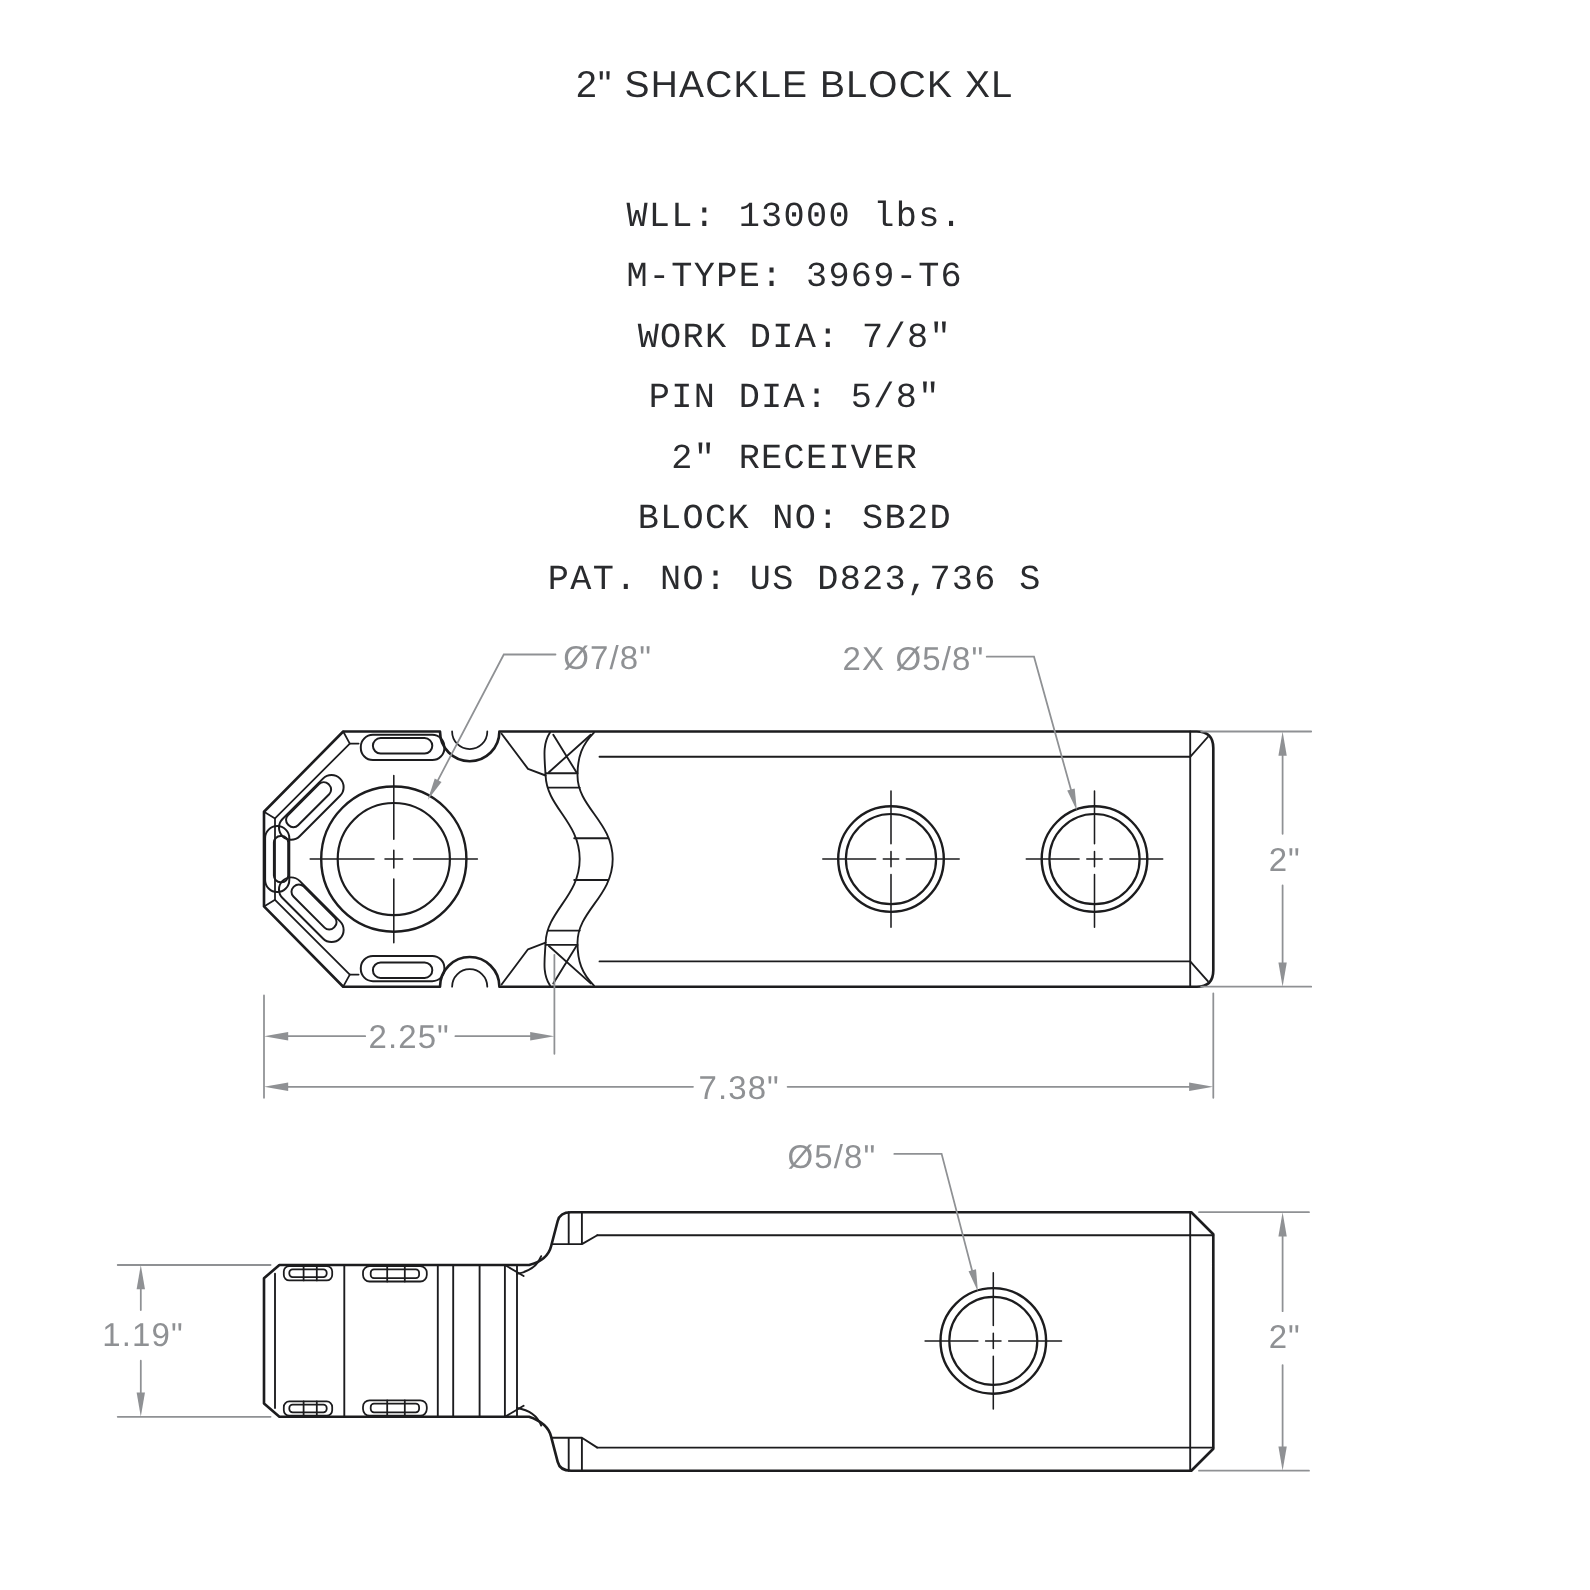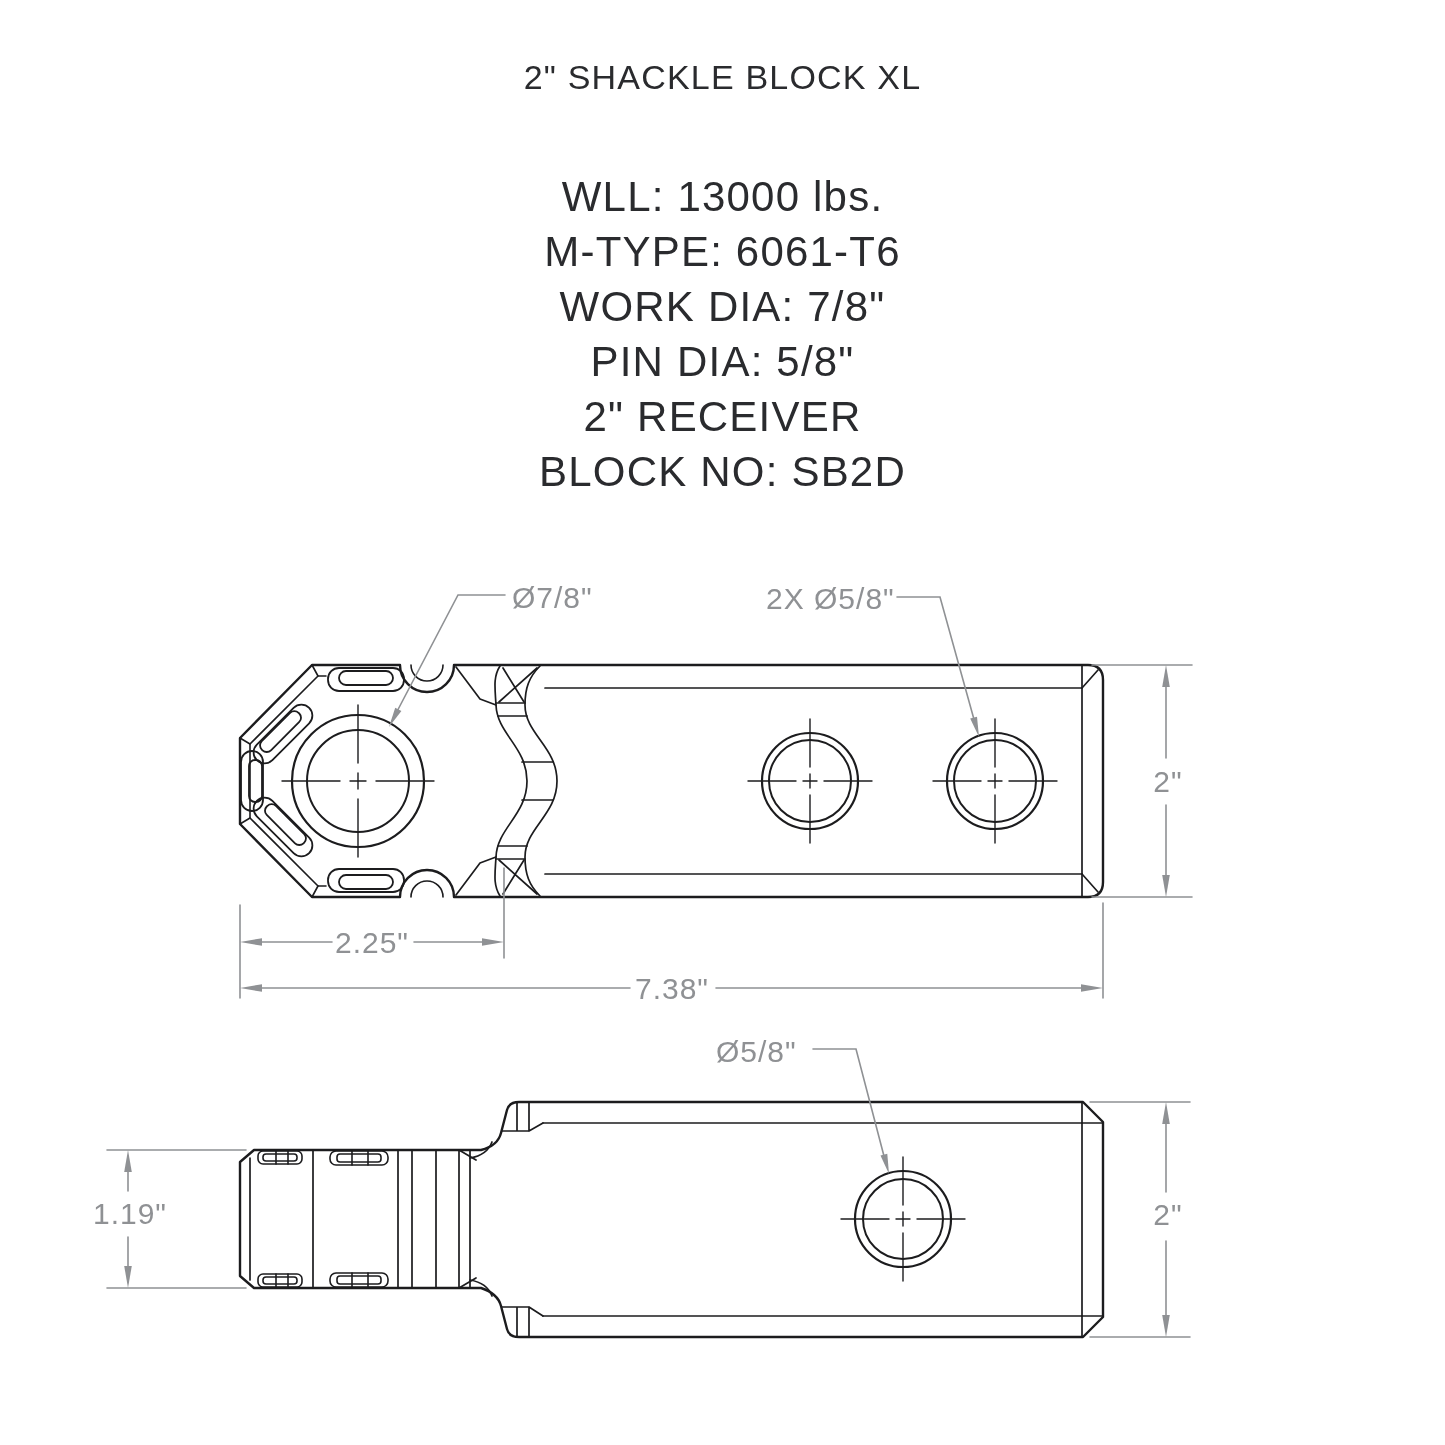--- a/index.html
+++ b/index.html
@@ -1,39 +1,40 @@
 <!DOCTYPE html>
 <html><head>
 <meta charset="utf-8">
 <style>
   html,body{margin:0;padding:0;background:#ffffff;}
   .sheet{position:relative;width:1445px;height:1445px;background:#ffffff;overflow:hidden;
          font-family:"Liberation Sans", sans-serif;}
   .titleblock{position:absolute;top:58px;left:0;width:1445px;text-align:center;
               color:#2a2b2e;letter-spacing:1.2px;}
   .title{font-size:34px;}
-  .specs{margin-top:72px;font-size:42px;line-height:55px;}
+  .specs{margin-top:72px;font-size:32px;line-height:55px;font-family:Liberation Mono, monospace;}
   svg{position:absolute;top:0;left:0;}
   svg text{font-family:"Liberation Sans", sans-serif;font-size:30px;letter-spacing:1px;}
   .mid{text-anchor:middle;}
 </style>
 </head>
 <body>
 
 <div class="sheet">
 
   <div class="titleblock">
     <div class="title">2" SHACKLE BLOCK XL</div>
     <div class="specs">
       <div>WLL: 13000 lbs.</div>
-      <div>M-TYPE: 6061-T6</div>
+      <div>M-TYPE: 3969-T6</div>
       <div>WORK DIA: 7/8"</div>
       <div>PIN DIA: 5/8"</div>
       <div>2" RECEIVER</div>
       <div>BLOCK NO: SB2D</div>
+      <div>PAT. NO: US D823,736 S</div>
     </div>
   </div>
 
   <svg width="1445" height="1445" viewBox="0 0 1445 1445">
 
     <g fill="none" stroke-linecap="round" stroke-linejoin="round" stroke="#1c1c1e">
 
       <path stroke-width="2.4" d="
         M 312,665 L 400,665
         A 27 27 0 0 0 454,665

